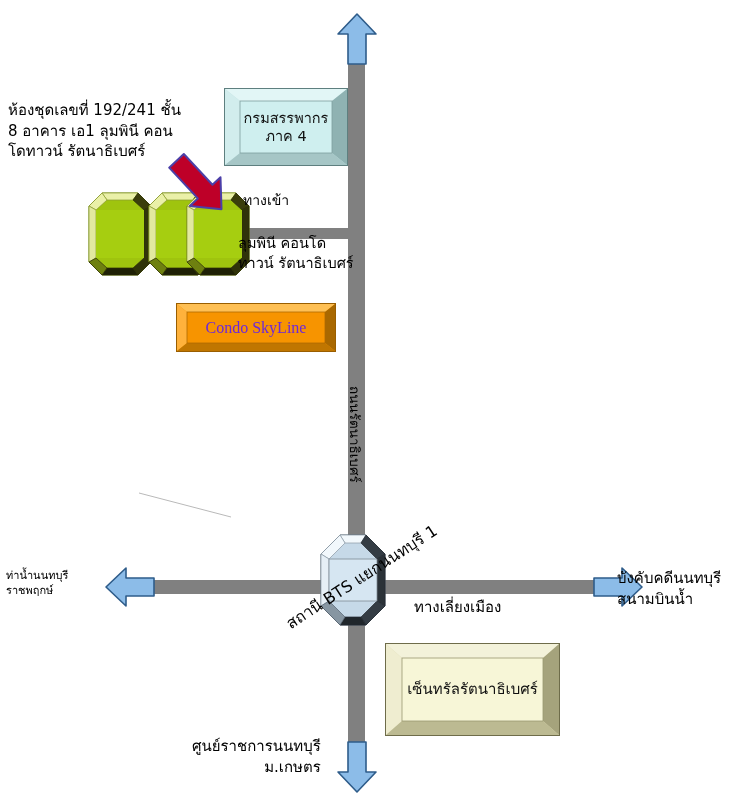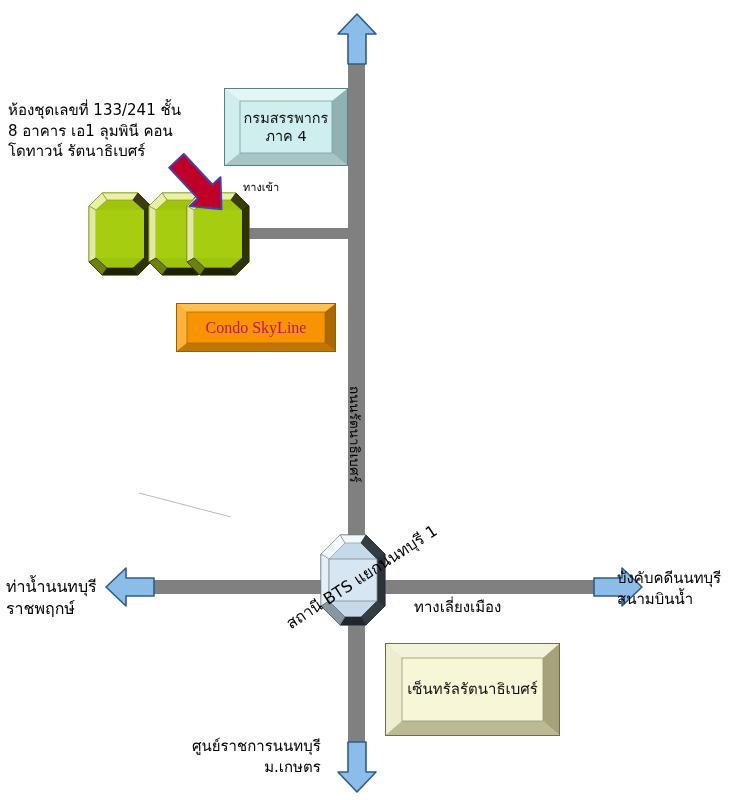--- a/index.html
+++ b/index.html
@@ -24,44 +24,44 @@
   .bevel{position:absolute;box-sizing:border-box;display:flex;align-items:center;
     justify-content:center;text-align:center;line-height:1.25;}
   .bevel .face{position:absolute;inset:0;}
   .bevel .lbl{position:relative;z-index:5;padding:0 6px;}
 
   
   .box-revenue{left:224px;top:88px;width:124px;height:78px;
     font-family:"DejaVu Sans",sans-serif;font-size:14.5px;color:#111;border-radius:21px;}
   
   .box-skyline{left:176px;top:303px;width:160px;height:49px;
-    font-family:"Liberation Serif","DejaVu Serif",serif;font-size:16px;color:#be185d;}
+    font-family:"Liberation Serif","DejaVu Serif",serif;font-size:16px;color:#6d28d9;}
   
   .box-origin{left:383px;top:298px;width:139px;height:57px;
     font-family:"Liberation Serif","DejaVu Serif",serif;font-size:16px;color:#111;}
   
   .box-central{left:385px;top:643px;width:175px;height:93px;
     font-family:Liberation Sans, sans-serif;font-size:15px;color:#111;}
 
   
   .bldg{position:absolute;}
   .bldg svg{display:block;}
 
   
   .station{position:absolute;left:320px;top:534px;}
 
   
   .lab{position:absolute;font-family:"DejaVu Sans",sans-serif;color:#000;
     line-height:1.38;white-space:pre-line;}
 
   .lab-unit{left:8px;top:100px;width:190px;font-size:15px;}
   .lab-bangyai{left:392px;top:24px;font-size:15px;}
-  .lab-entrance{left:243px;top:180px;font-size:11px;}
+  .lab-entrance{left:243px;top:191px;font-size:14px;}
   .lab-lumpini{left:238px;top:233px;font-size:14.5px;}
-  .lab-thanam{left:6px;top:568px;font-size:16px;margin-top:8px;}
+  .lab-thanam{left:6px;top:568px;font-size:11px;}
   .lab-bangkhap{left:617px;top:568px;font-size:15px;}
   .lab-bypass{left:414px;top:597px;font-size:15px;}
   .lab-soonratcha{left:192px;top:736px;font-size:15px;text-align:right;}
 
   
   .lab-roadname{
     left:364px;top:386px;font-size:13.5px;
     transform-origin:0 0;transform:rotate(90deg);
     white-space:nowrap;
   }
@@ -217,27 +217,29 @@
       <polygon points="9,25 57,25 57,67 9,67" fill="#D6E6F2" stroke="#7E8A96" stroke-width="0.8"></polygon>
     </svg>
   </div>
 
   <div class="hairline">
     <svg width="94" height="26" viewBox="0 0 94 26">
       <line x1="1" y1="1" x2="93" y2="25" stroke="#B9B9B9" stroke-width="1"></line>
     </svg>
   </div>
 
-  <div class="lab lab-unit">ห้องชุดเลขที่ 133/241 ชั้น
+  <div class="lab lab-unit">ห้องชุดเลขที่ 192/241 ชั้น
 8 อาคาร เอ1 ลุมพินี คอน
 โดทาวน์ รัตนาธิเบศร์</div>
 
 
   <div class="lab lab-entrance">ทางเข้า</div>
 
+  <div class="lab lab-lumpini">ลุมพินี คอนโด
+ทาวน์ รัตนาธิเบศร์</div>
 
   <div class="lab lab-thanam">ท่าน้ำนนทบุรี
 ราชพฤกษ์</div>
 
   <div class="lab lab-bangkhap">บังคับคดีนนทบุรี
 สนามบินน้ำ</div>
 
   <div class="lab lab-bypass">ทางเลี่ยงเมือง</div>
 
   <div class="lab lab-soonratcha">ศูนย์ราชการนนทบุรี

